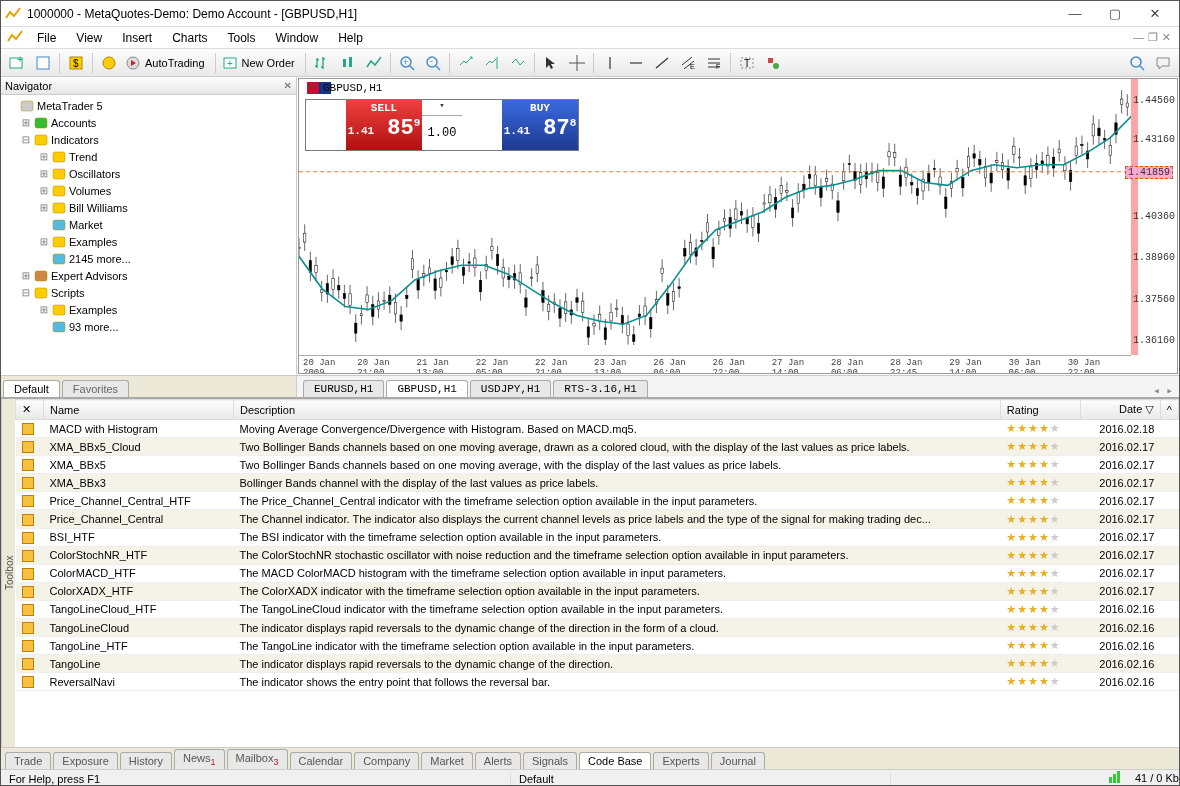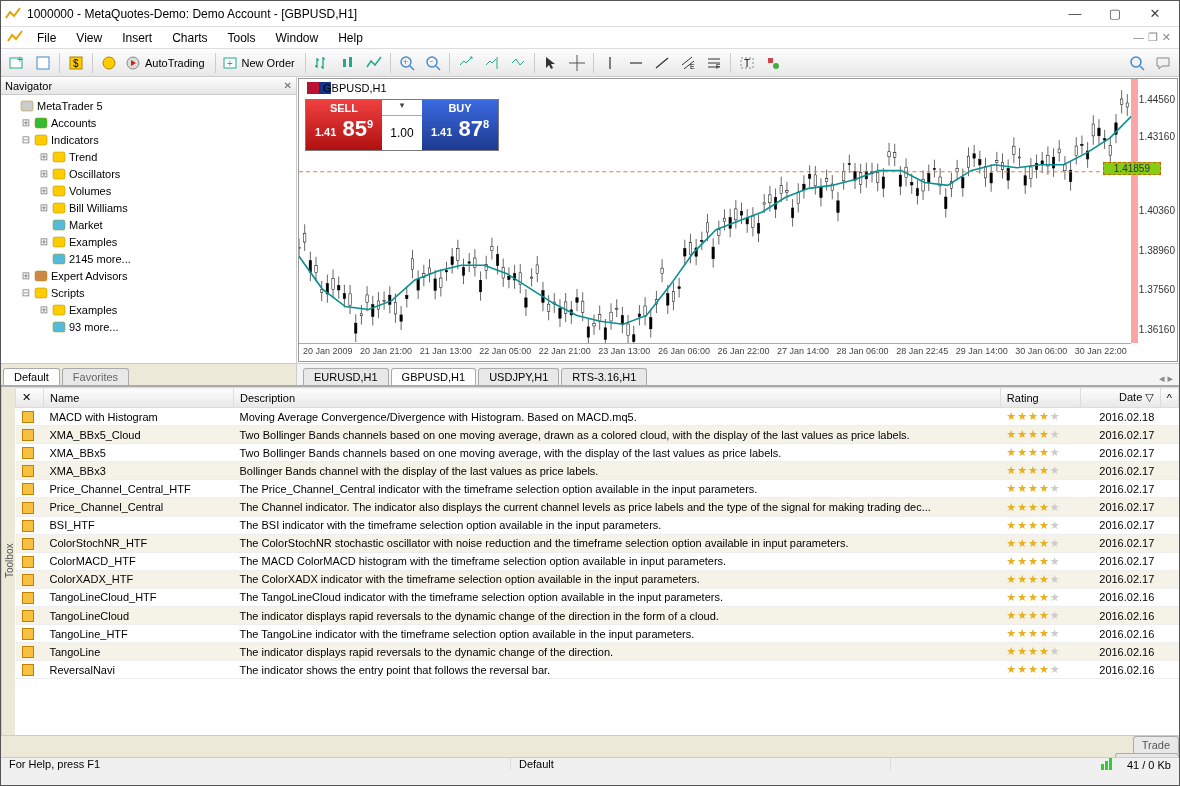--- a/index.html
+++ b/index.html
@@ -23,61 +23,61 @@
 .nav-header .close { margin-left:auto; font-size:10px; color:#666; }
 .tree { flex:1; overflow:auto; padding:2px 0; background:#fff; }
 .tree-item { display:flex; align-items:center; height:17px; padding-left:4px; white-space:nowrap;text-align:center; }
 .tree-item .tw { width:14px; display:inline-flex; justify-content:center; color:#777; font-size:10px; }
 .tree-item .ico { width:16px; height:14px; display:inline-flex; align-items:center; justify-content:center; margin-right:2px; }
 .indent1 { padding-left: 18px; }
 .indent2 { padding-left: 36px; }
 .nav-tabs { height:22px; border-top:1px solid #ccc; display:flex; align-items:flex-end; background:#ece9d8; }
 .nav-tabs .tab { padding:2px 10px; border:1px solid #aaa; border-bottom:none; background:#fff; margin-left:2px; border-radius:3px 3px 0 0; font-size:11px; }
 .nav-tabs .tab.inactive { background:#e8e8e8; color:#666; }
-.chart-area { flex:1; display:flex; flex-direction:column; background:#fff; min-width:0; }
+.chart-area { flex:1; display:flex; flex-direction:column; background:#fff; min-width:0;font-family:Liberation Mono, monospace; }
 .chart { flex:1; position:relative; border:1px solid #999; margin:1px; background:#fff; overflow:hidden; }
 .chart-title { position:absolute; top:2px; left:4px; display:flex; align-items:center; gap:4px; font-size:11px; background:rgba(255,255,255,.8); padding:1px 4px; }
 .trade-panel { position:absolute; top:20px; left:6px; display:flex; border:1px solid #7a7a7a; }
-.trade-panel .sell, .trade-panel .buy { width:76px; height:50px; color:#fff; text-align:center; padding-top:2px; }
+.trade-panel .sell, .trade-panel .buy { width:76px; height:50px; color:#fff; text-align:center; padding-top:2px;margin-left:40px; }
 .trade-panel .sell { background:linear-gradient(#f04040,#b01010); }
 .trade-panel .buy { background:linear-gradient(#3a6ae0,#1e3a90); }
 .trade-panel .label { font-size:11px; font-weight:bold; }
 .trade-panel .big { font-size:22px; font-weight:bold; line-height:1; margin-top:4px; }
 .trade-panel .big small { font-size:11px; vertical-align:super; }
 .trade-panel .vol { width:40px; background:#fff; display:flex; flex-direction:column; }
 .trade-panel .vol .up { height:16px; border-bottom:1px solid #aaa; text-align:center; font-size:9px; color:#444; }
 .trade-panel .vol .val { flex:1; display:flex; align-items:center; justify-content:center; font-size:12px; }
 .y-axis { position:absolute; right:0; top:0; bottom:18px; width:46px; border-left:7px solid #fca5a5; background:#fff; }
 .y-axis .tick { position:absolute; right:2px; font-size:10px; color:#333; }
-.price-badge { position:absolute; right:16px; background:#84cc16; border:1px dashed #d06000; color:#333; font-size:10px; padding:0 10px; }
+.price-badge { position:absolute; right:4px; background:#f9a8d4; border:1px dashed #d06000; color:#333; font-size:10px; padding:0 2px; }
 .x-axis { position:absolute; left:0; right:46px; bottom:0; height:18px; border-top:1px solid #aaa; background:#fff; display:flex; justify-content:space-between; padding:2px 4px; font-size:9px; color:#444; }
 .chart-tabs { height:22px; border-top:1px solid #ccc; display:flex; align-items:flex-end; background:#f4f4f4; padding-left:6px; }
 .chart-tabs .ctab { padding:2px 10px; border:1px solid #aaa; border-bottom:none; margin-right:2px; border-radius:3px 3px 0 0; font-size:11px; background:#e8e8e8; }
 .chart-tabs .ctab.active { background:#fff; }
 .chart-tabs .nav-arrow { margin-left:auto; padding:0 6px; color:#888; }
 svg.candles { position:absolute; left:0; top:0; }
 .toolbox { height: 372px; display:flex; flex-direction:column; border-top:2px solid #aaa; background:#fff; }
 .toolbox-body { flex:1; display:flex; min-height:0; }
 .toolbox-side { width:14px; background:#ece9d8; border-right:1px solid #ccc; display:flex; align-items:flex-end; justify-content:center; writing-mode:vertical-rl; transform:rotate(180deg); font-size:10px; color:#555; padding:6px 0; }
 .grid { flex:1; overflow:auto; }
 .grid table { width:100%; border-collapse:collapse; font-size:11px; }
 .grid th { text-align:left; background:linear-gradient(#fdfdfd,#e8e8e8); border:1px solid #ddd; padding:3px 6px; font-weight:normal; position:sticky; top:0; }
 .grid td { border-bottom:1px solid #eee; padding:2px 6px; white-space:nowrap; overflow:hidden; text-overflow:ellipsis; }
 .grid tr:nth-child(even) td { background:#f5f2e8; }
 .grid td.desc { max-width:560px; }
 .stars { color:#e8b020; letter-spacing:1px; }
 .stars .off { color:#ccc; }
 .row-ico { display:inline-block; width:12px; height:12px; background:#f8c040; border:1px solid #c08000; margin-right:4px; vertical-align:middle; }
-.toolbox-tabs { height:22px; border-top:1px solid #ccc; display:flex; align-items:flex-end; background:#ece9d8; padding-left:2px;flex-direction:column; }
+.toolbox-tabs { height:22px; border-top:1px solid #ccc; display:flex; align-items:flex-end; background:#ece9d8; padding-left:2px; }
 .toolbox-tabs .ttab { padding:2px 8px; border:1px solid #aaa; border-bottom:none; margin-left:2px; border-radius:3px 3px 0 0; font-size:11px; background:#e8e8e8; color:#555; }
 .toolbox-tabs .ttab.active { background:#fff; color:#000; }
 .toolbox-tabs .ttab sub { color:#c02020; font-size:9px; }
-.statusbar { height:28px; background:#f0f0f0; border-top:1px solid #ccc; display:flex; align-items:flex-start; font-size:11px; }
+.statusbar { height:16px; background:#f0f0f0; border-top:1px solid #ccc; display:flex; align-items:flex-end; font-size:11px; }
 .statusbar .cell { padding:0 8px; border-right:1px solid #ddd; }
-.statusbar .right { margin-left:auto; display:flex; align-items:center; gap:12px; padding-right:8px; }
+.statusbar .right { margin-left:auto; display:flex; align-items:center; gap:12px; }
 .sq { display:inline-block; width:12px; height:12px; }
 </style>
 </head>
 <body>
 
 <div class="titlebar">
   <span class="app-icon">
     <svg width="16" height="16">
         <rect x="0" y="0" width="16" height="16" fill="#fff"></rect>
         <polyline points="1,12 5,6 9,10 15,2" stroke="#e8a000" fill="none" stroke-width="2"></polyline>

